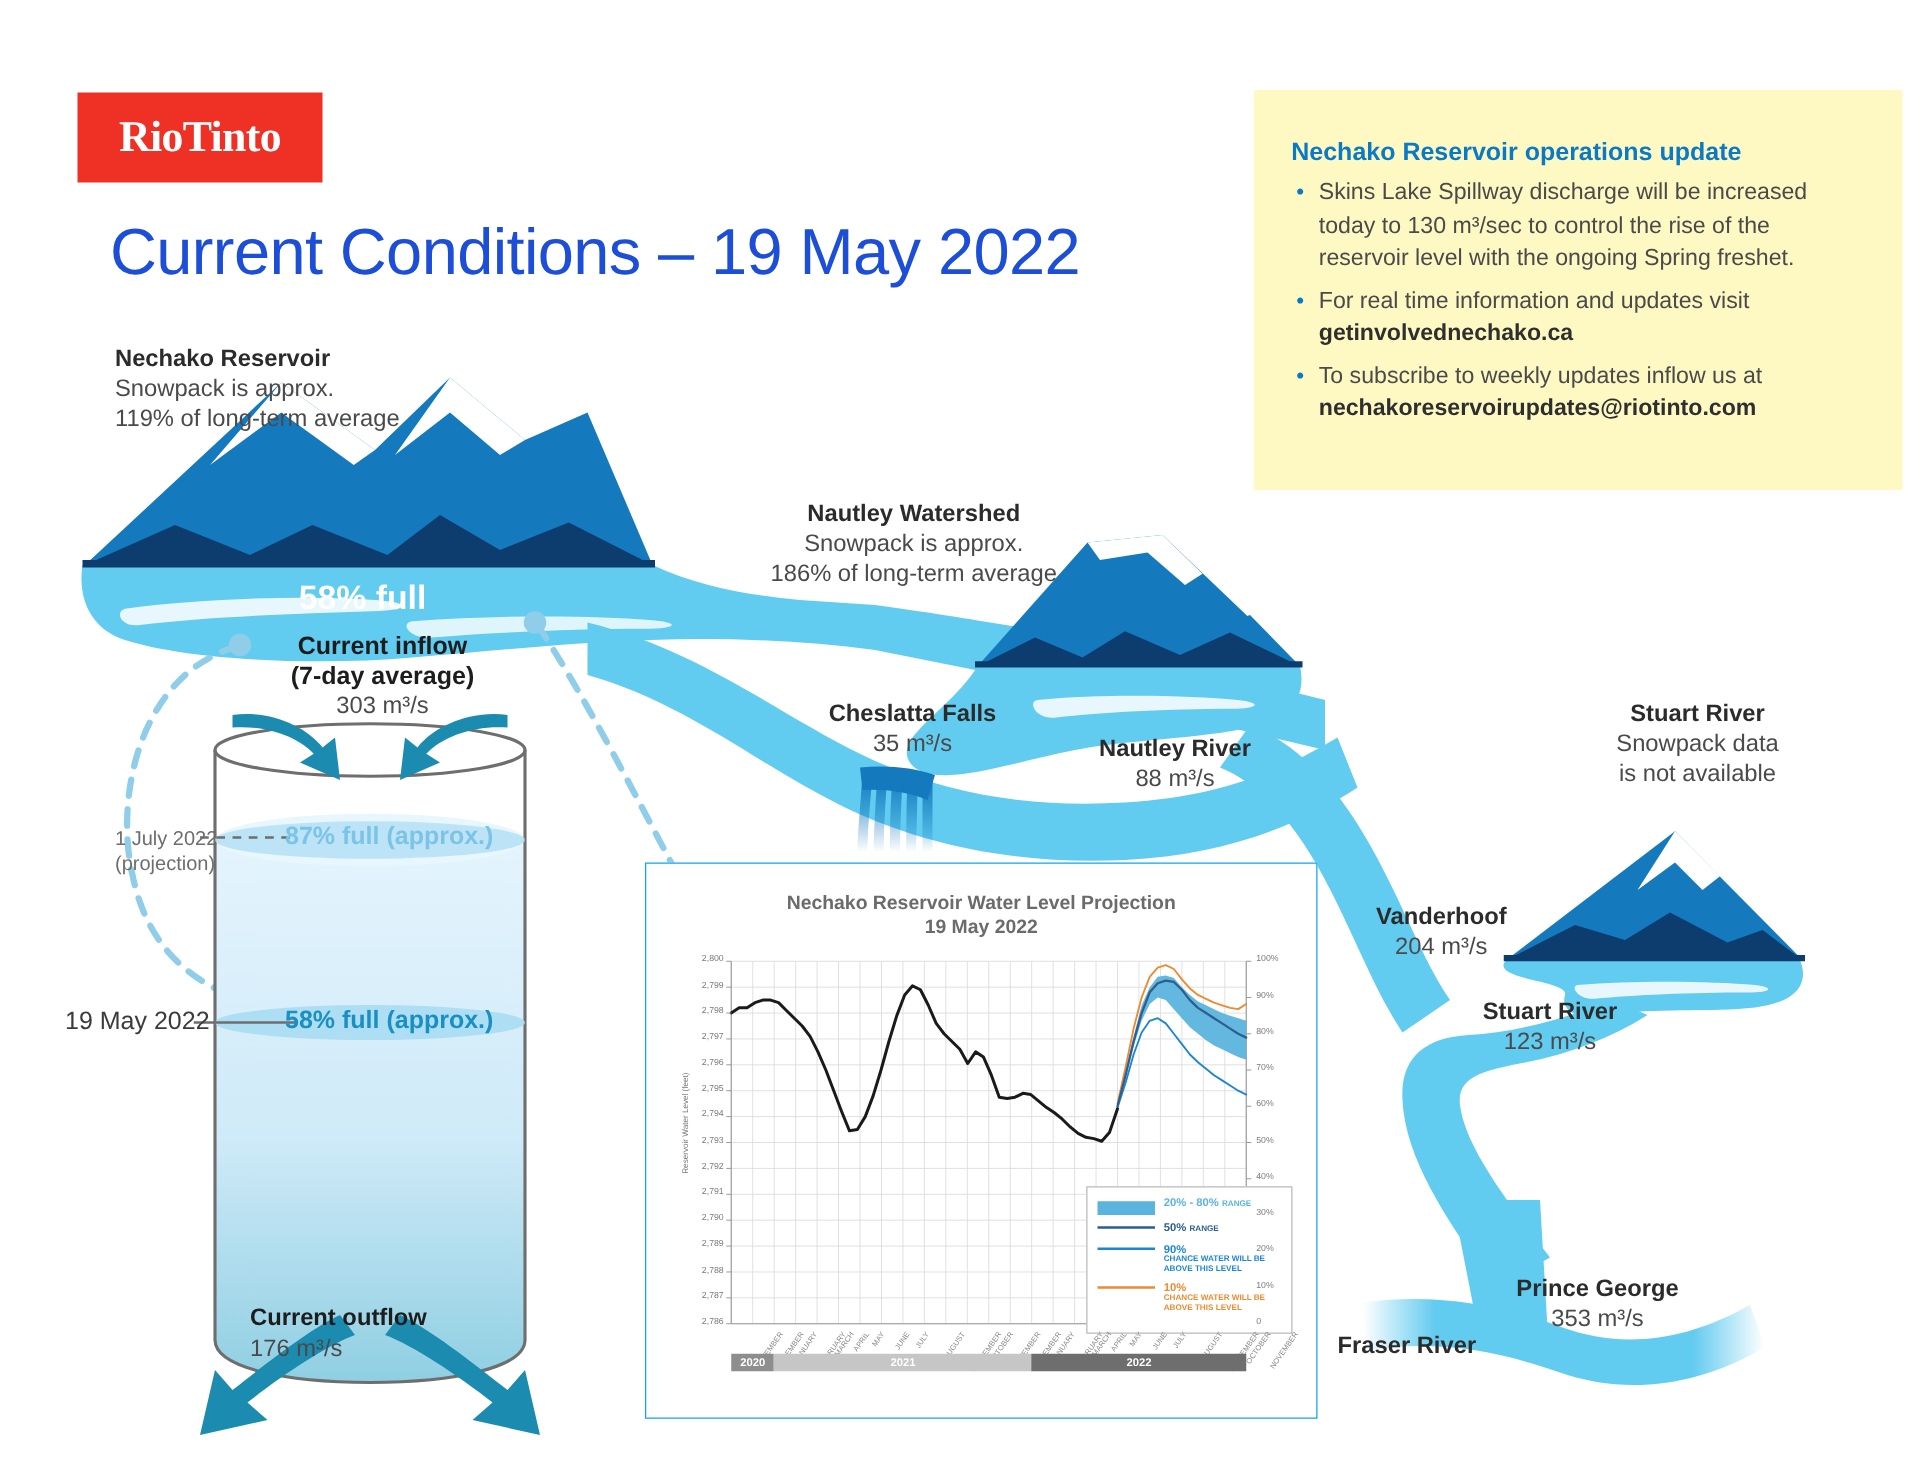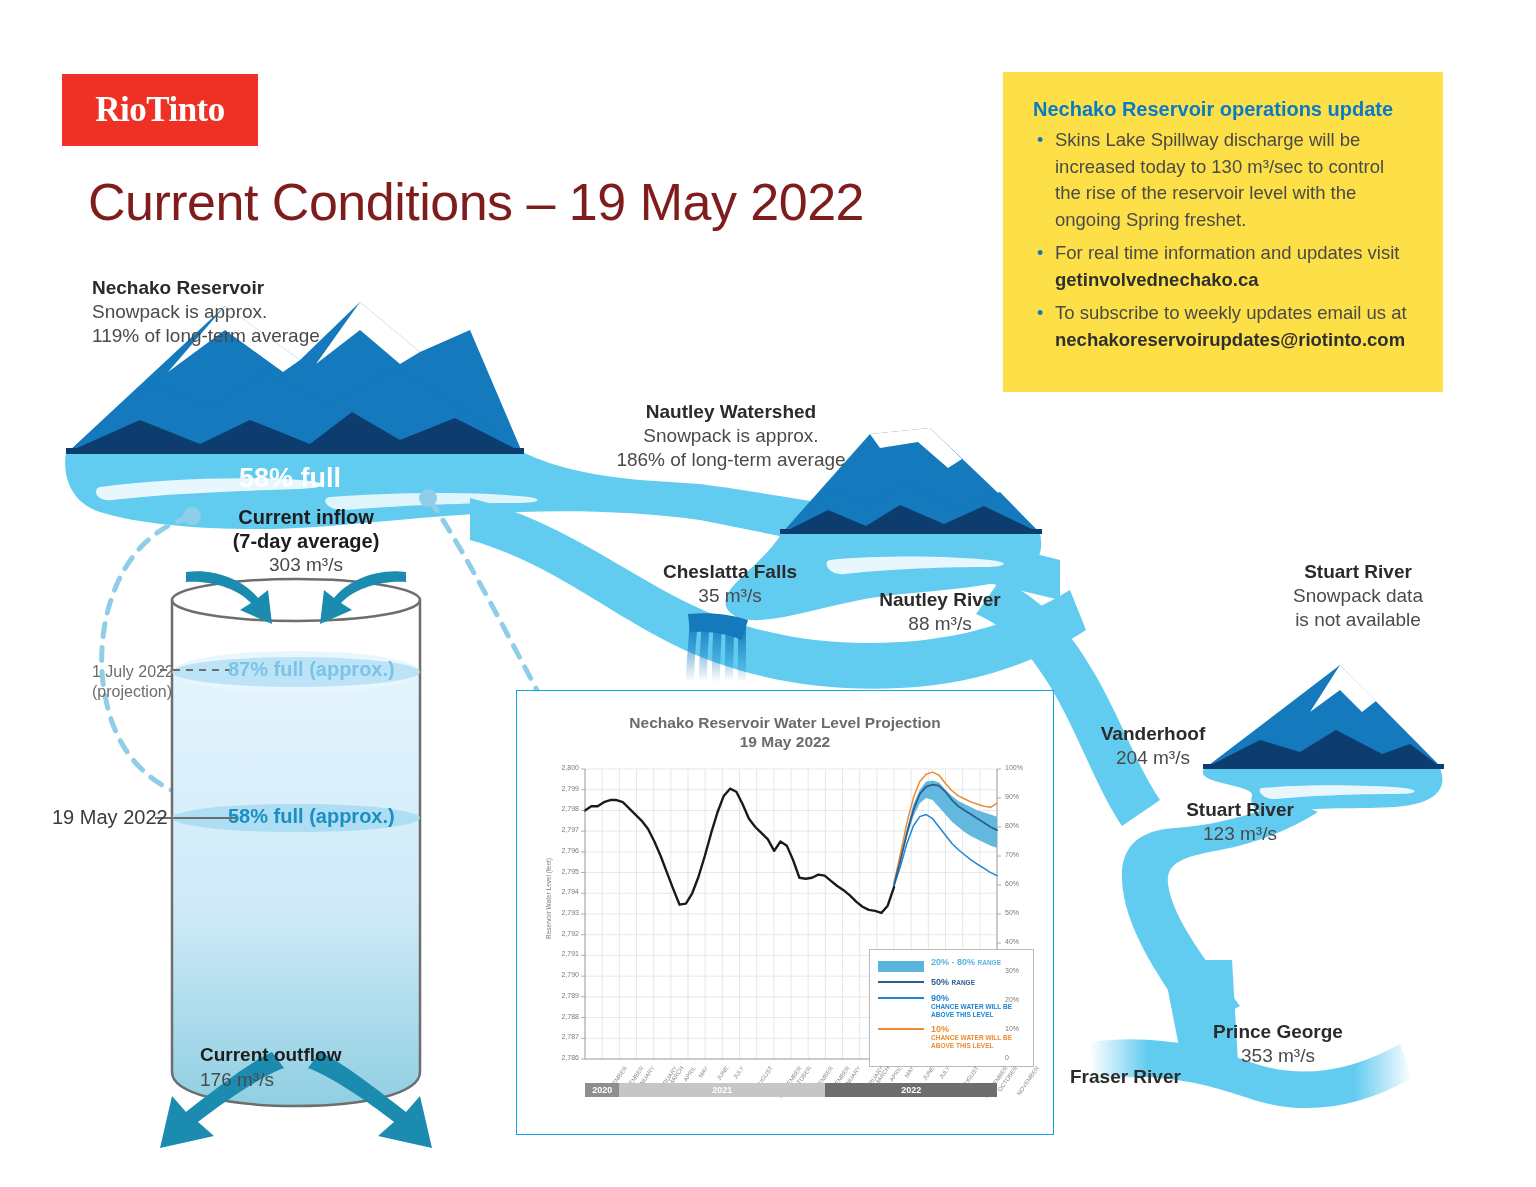--- a/index.html
+++ b/index.html
@@ -7,26 +7,26 @@
        font-family:"Liberation Sans","DejaVu Sans",sans-serif;color:#3b3b3b;}
   .abs{position:absolute;}
 
   
   #logo{left:62px;top:74px;width:196px;height:72px;background:#ee3124;
         display:flex;align-items:center;justify-content:center;}
   #logo .txt{color:#fff;font-family:"Liberation Serif","DejaVu Serif",serif;
         font-weight:bold;font-size:35px;letter-spacing:-0.5px;}
 
   
-  #page-title{left:88px;top:172px;font-size:52px;color:#7f1d1d;
+  #page-title{left:88px;top:172px;font-size:52px;color:#1d4ed8;
         font-weight:350;letter-spacing:-0.5px;white-space:nowrap;}
 
   
-  #infobox{left:1003px;top:72px;width:440px;height:320px;background:#fde047;
-        box-sizing:border-box;padding:26px 30px 0 30px;}
+  #infobox{left:1003px;top:72px;width:519px;height:320px;background:#fef9c3;
+        box-sizing:border-box;padding:39px 30px 0 30px;}
   #infobox h2{margin:0 0 6px 0;font-size:20px;color:#0b7ac4;font-weight:bold;}
   #infobox ul{margin:0;padding:0;list-style:none;}
   #infobox li{position:relative;padding-left:22px;font-size:18.5px;
         line-height:26.5px;color:#4a4a4a;margin-bottom:7px;}
   #infobox li .bullet{position:absolute;left:4px;top:0;color:#0b7ac4;font-size:18px;}
   #infobox b{color:#2f2f2f;}
 
   
   .lbl{position:absolute;font-size:19px;line-height:24px;color:#4a4a4a;}
   .lbl .hd{font-weight:bold;color:#2b2b2b;display:block;}
@@ -225,21 +225,21 @@
     <li>
       <span class="bullet">•</span>
       <span>Skins Lake Spillway discharge will be increased today to 130 m³/sec to control the rise of the reservoir level with the ongoing Spring freshet.</span>
     </li>
     <li>
       <span class="bullet">•</span>
       <span>For real time information and updates visit </span><b>getinvolvednechako.ca</b>
     </li>
     <li>
       <span class="bullet">•</span>
-      <span>To subscribe to weekly updates email us at </span><b>nechakoreservoirupdates@riotinto.com</b>
+      <span>To subscribe to weekly updates inflow us at </span><b>nechakoreservoirupdates@riotinto.com</b>
     </li>
   </ul>
 </div>
 
 <div class="lbl" style="left:92px;top:276px;">
   <span class="hd">Nechako Reservoir</span>
   <span>Snowpack is approx.</span><br>
   <span>119% of long-term average</span>
 </div>
 

